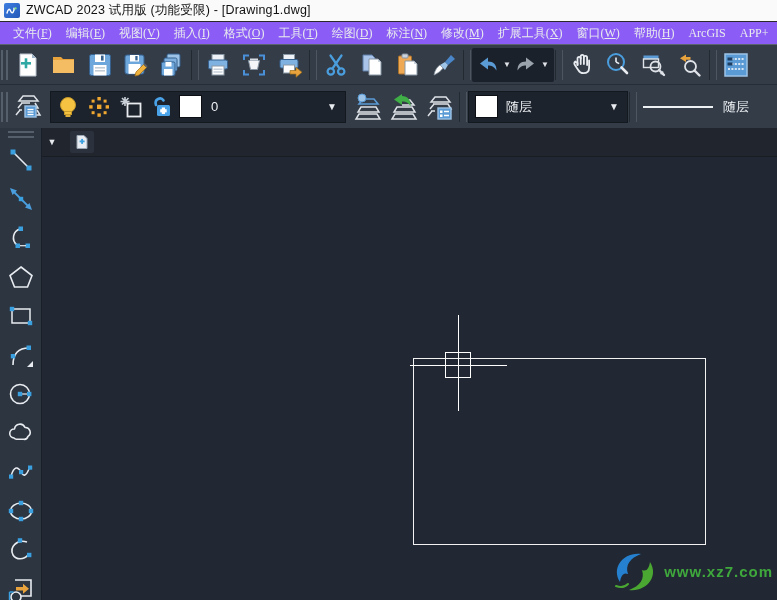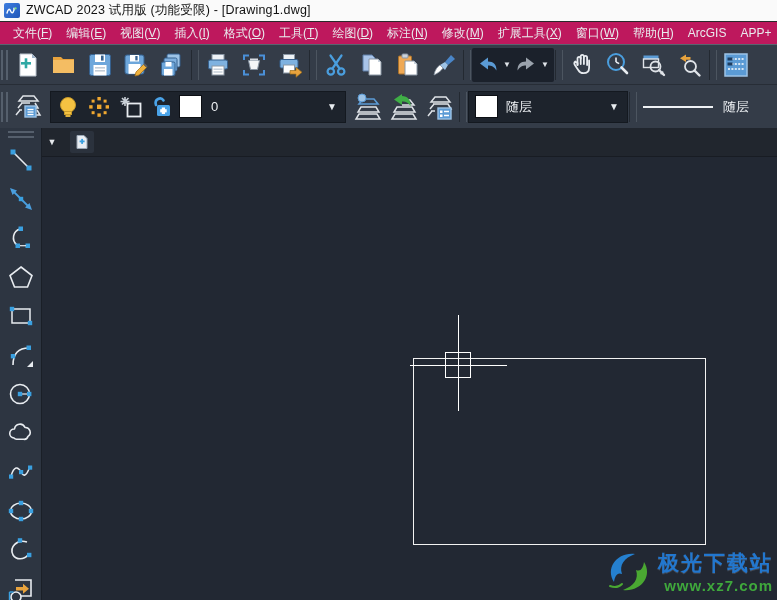--- a/index.html
+++ b/index.html
@@ -10,22 +10,22 @@
 
   
   #titlebar { left:0; top:0; width:777px; height:22px; background:#fafafa;
               display:flex; align-items:center; padding-left:4px; gap:6px;
               border-bottom:1px solid #2a2a2a; }
   #titlebar .app-ico { width:16px; height:15px; border-radius:2px;
       background:linear-gradient(135deg,#3f7fe0,#2257b8); display:flex; align-items:center; justify-content:center; }
   #titlebar .title { font-size:12.5px; color:#111; letter-spacing:.2px; }
 
   
-  #menubar { left:0; top:22px; width:777px; height:22px; background:#be185d;
-             display:flex; align-items:center; padding-left:6px; }
+  #menubar { left:0; top:22px; width:777px; height:22px; background:#8b5cf6;
+             display:flex; align-items:center; padding-left:6px;font-family:Liberation Serif, serif; }
   .menu-item { color:#e9ebee; font-size:12px; padding:3px 7px; cursor:default; white-space:nowrap; }
   .menu-item u { text-decoration:underline; }
 
   
   #toolbar1 { left:0; top:44px; width:777px; height:40px; background:#343c48;
               border-top:1px solid #5a6470; display:flex; align-items:center; overflow:hidden; }
   #toolbar2 { left:0; top:84px; width:777px; height:44px; background:#343c48;
               border-top:1px solid #272d36; display:flex; align-items:center; overflow:hidden; }
   .grip { width:7px; height:30px; margin:0 2px 0 1px;
           border-left:2px solid #555f6c; border-right:2px solid #555f6c; }
@@ -521,19 +521,18 @@
     <div class="xhair-h abs"></div>
     <div id="pickbox" class="abs"></div>
 
     <div id="watermark" class="abs">
       <svg width="52" height="50" viewBox="0 0 52 50">
         <path d="M10 36 C1 22 13 6 31 8 C20 12 15 19 18 28 C13 26 11 30 10 36 Z" fill="#2580cf"></path>
         <path d="M40 16 C49 30 37 46 19 44 C30 40 35 33 32 24 C37 26 39 22 40 16 Z" fill="#4aa832"></path>
         <path d="M6 40 c5 2 9 1 12-2" stroke="#4aa832" stroke-width="2" fill="none" stroke-linecap="round"></path>
       </svg>
       <span class="wm-text">
-        <span id="wm-name">极光下载站</span>
         <span id="wm-url">www.xz7.com</span>
       </span>
     </div>
   </div>
 
 </div>
 
 </body></html>

